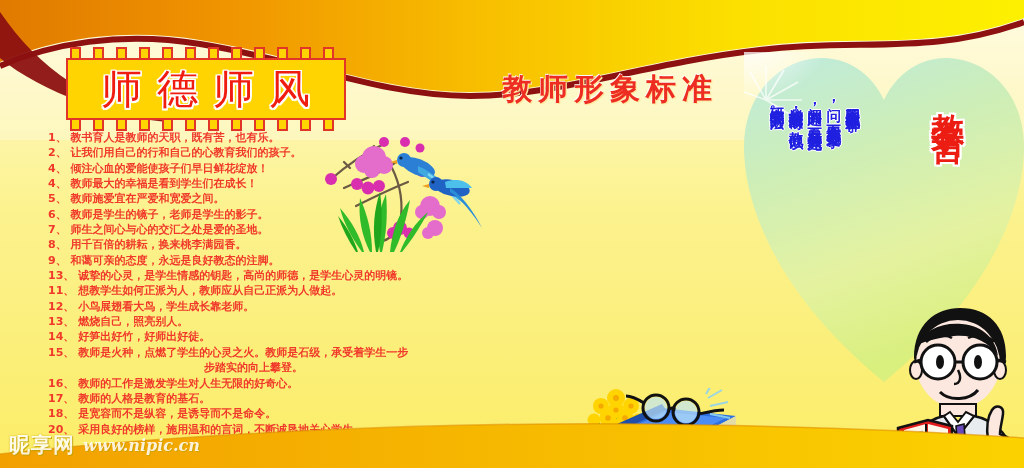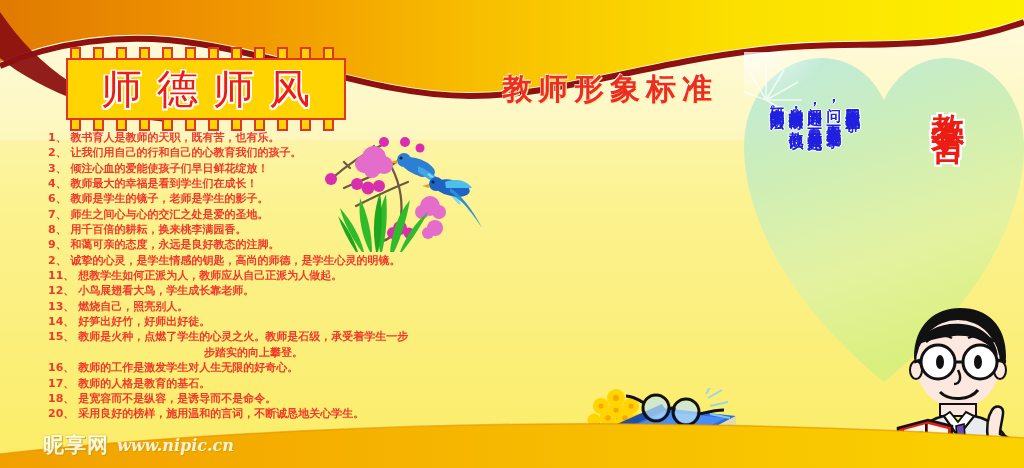--- a/index.html
+++ b/index.html
@@ -111,21 +111,20 @@
   .wm-left{
     position:absolute;left:6px;bottom:8px;
     display:flex;align-items:center;gap:5px;
     opacity:.85;
   }
   .wm-left .cnwm{
     font-size:21px;font-weight:bold;color:#fff;
     letter-spacing:1px;
     text-shadow:0 0 2px #c9a200,1px 1px 0 #bfa000;
     padding:1px 3px;
-    margin-left:34px;
   }
   .wm-left .url{
     font-family:"DejaVu Serif","Liberation Serif",serif;
     font-style:italic;font-size:16px;font-weight:bold;color:#fff;
     text-shadow:1px 1px 0 #c9a200;
   }
   .wm-right{
     position:absolute;right:6px;bottom:6px;
     background:rgba(245,245,245,.55);
     color:#6d6d6d;font-size:12.5px;
@@ -198,27 +197,28 @@
       <span class="tooth" style="left:188px"></span>
         <span class="tooth" style="left:211px"></span>
       <span class="tooth" style="left:234px"></span>
         <span class="tooth" style="left:257px"></span>
     </div>
   </div>
 
   <div class="list">
     <div class="li">1、 教书育人是教师的天职，既有苦，也有乐。</div>
     <div class="li">2、 让我们用自己的行和自己的心教育我们的孩子。</div>
-    <div class="li">3、 倾注心血的爱能使孩子们早日鲜花绽放！</div>
+    <div class="li">4、 倾注心血的爱能使孩子们早日鲜花绽放！</div>
     <div class="li">4、 教师最大的幸福是看到学生们在成长！</div>
+    <div class="li">5、 教师施爱宜在严爱和宽爱之间。</div>
     <div class="li">6、 教师是学生的镜子，老师是学生的影子。</div>
     <div class="li">7、 师生之间心与心的交汇之处是爱的圣地。</div>
     <div class="li">8、 用千百倍的耕耘，换来桃李满园香。</div>
     <div class="li">9、 和蔼可亲的态度，永远是良好教态的注脚。</div>
-    <div class="li">2、 诚挚的心灵，是学生情感的钥匙，高尚的师德，是学生心灵的明镜。</div>
+    <div class="li">13、 诚挚的心灵，是学生情感的钥匙，高尚的师德，是学生心灵的明镜。</div>
     <div class="li">11、 想教学生如何正派为人，教师应从自己正派为人做起。</div>
     <div class="li">12、 小鸟展翅看大鸟，学生成长靠老师。</div>
     <div class="li">13、 燃烧自己，照亮别人。</div>
     <div class="li">14、 好笋出好竹，好师出好徒。</div>
     <div class="li">15、 教师是火种，点燃了学生的心灵之火。教师是石级，承受着学生一步</div>
     <div class="li cont">步踏实的向上攀登。</div>
     <div class="li">16、 教师的工作是激发学生对人生无限的好奇心。</div>
     <div class="li">17、 教师的人格是教育的基石。</div>
     <div class="li">18、 是宽容而不是纵容，是诱导而不是命令。</div>
     <div class="li">20、 采用良好的榜样，施用温和的言词，不断诚恳地关心学生。</div>

